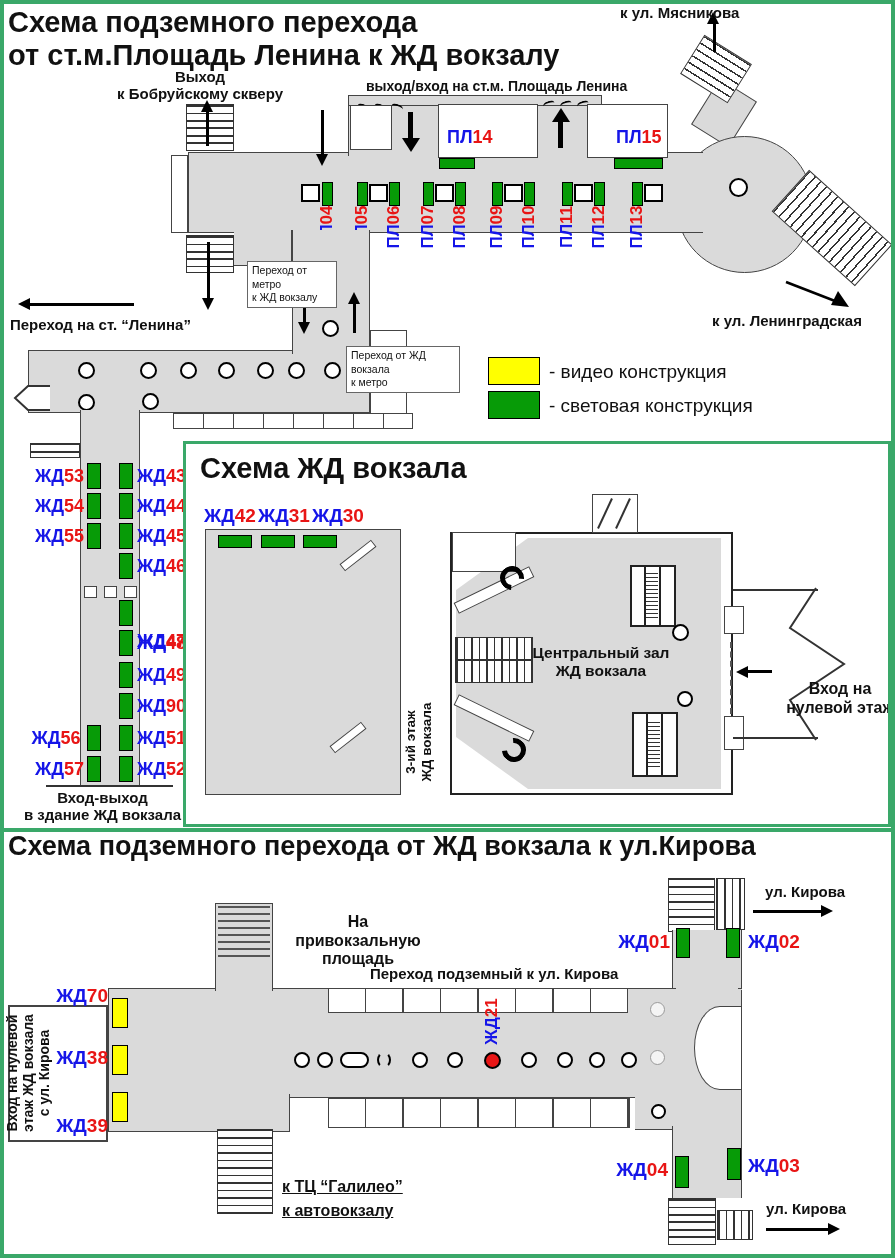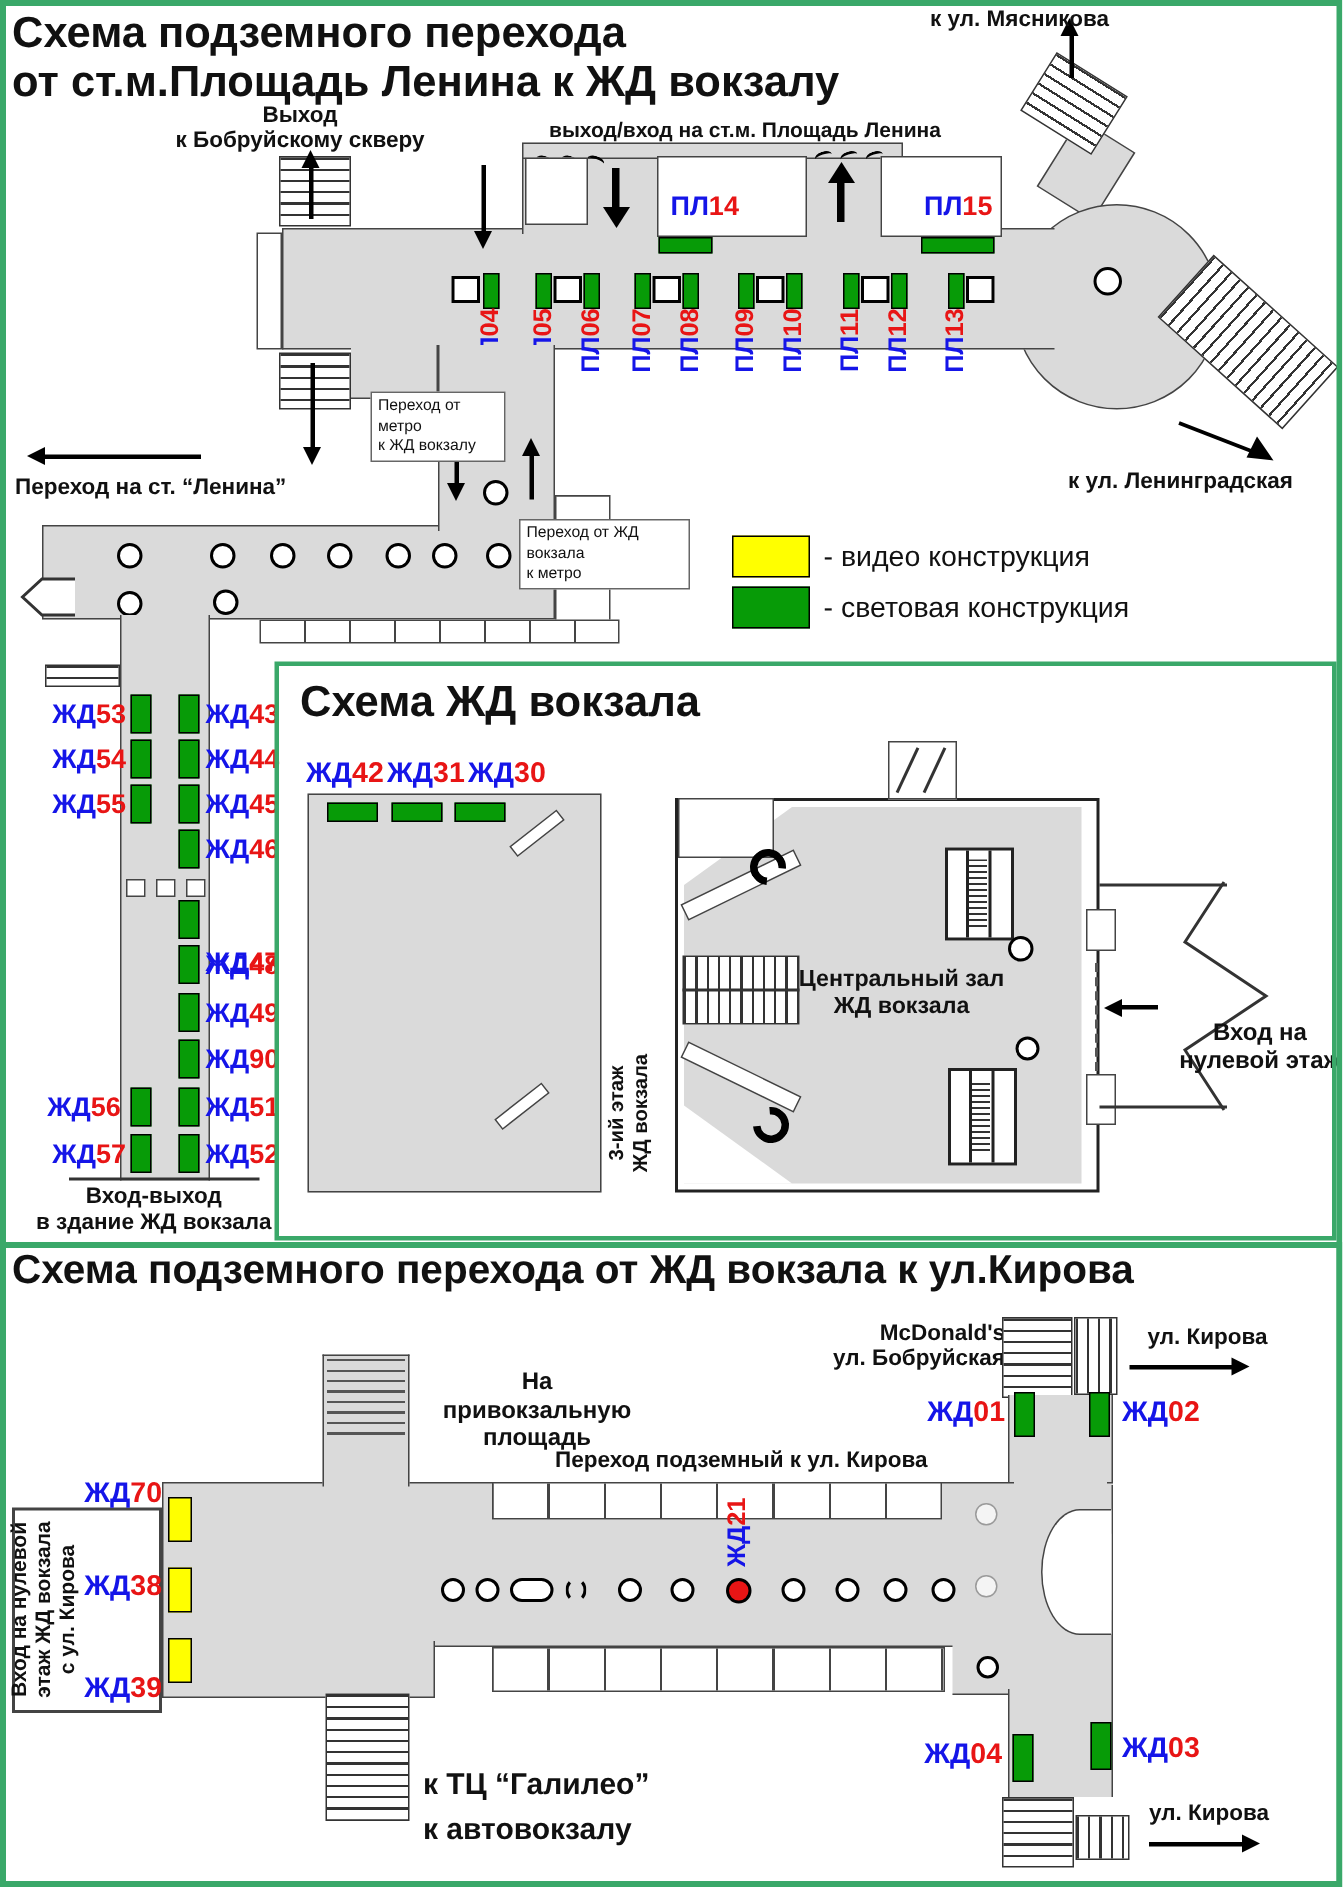--- a/index.html
+++ b/index.html
@@ -257,22 +257,20 @@
   <svg class="a" style="left:788px;top:586px;" width="62" height="156">
     <polyline points="28,2 2,42 56,78 2,114 28,154" fill="none" stroke="#333" stroke-width="2"></polyline>
   </svg>
   <div class="tl" style="left:736px;top:666px;"></div>
   <div class="sh" style="left:748px;top:670px;width:24px;height:2.5px;"></div>
   <div class="a lbl ml" style="left:786px;top:680px;width:108px;font-size:16px;">Вход на
 нулевой этаж</div>
 
   <div class="a mbox" style="left:0;top:828px;width:895px;height:430px;border-width:4px;"></div>
   <div class="a title" style="left:8px;top:831px;font-size:27px;">Схема подземного перехода от ЖД вокзала к ул.Кирова</div>
-  <div class="a lbl ml" style="left:540px;top:880px;width:130px;font-size:15px;text-align:right;">McDonald's
-ул. Бобруйская</div>
   <div class="a sth" style="left:668px;top:878px;width:47px;height:54px;"></div>
   <div class="a stv" style="left:716px;top:878px;width:29px;height:52px;"></div>
   <div class="a lbl" style="left:765px;top:883px;font-size:15px;">ул. Кирова</div>
   <div class="sh" style="left:753px;top:910px;width:70px;height:2.5px;"></div>
   <div class="tr" style="left:821px;top:905px;"></div>
 
   <div class="a fl" style="left:672px;top:930px;width:70px;height:62px;border-top:none;border-bottom:none;"></div>
   <div class="a fl" style="left:108px;top:988px;width:634px;height:110px;border-right:none;"></div>
   <div class="a fl" style="left:635px;top:990px;width:107px;height:140px;border-top:none;border-left:none;"></div>
   <div class="a g" style="left:676px;top:984px;width:62px;height:8px;"></div>
@@ -313,21 +311,21 @@
 этаж ЖД вокзала
 с ул. Кирова</div>
   <div class="a yb" style="left:112px;top:998px;width:16px;height:30px;"></div>
   <div class="a yb" style="left:112px;top:1045px;width:16px;height:30px;"></div>
   <div class="a yb" style="left:112px;top:1092px;width:16px;height:30px;"></div>
   <div class="a sig" style="left:52px;top:986px;width:56px;text-align:right;font-size:19px;"><span class="p">ЖД</span><span class="n">70</span></div>
   <div class="a sig" style="left:52px;top:1048px;width:56px;text-align:right;font-size:19px;"><span class="p">ЖД</span><span class="n">38</span></div>
   <div class="a sig" style="left:52px;top:1116px;width:56px;text-align:right;font-size:19px;"><span class="p">ЖД</span><span class="n">39</span></div>
 
   <div class="a sth" style="left:217px;top:1129px;width:56px;height:85px;"></div>
-  <div class="a lbl" style="left:282px;top:1175px;font-size:20px;white-space:pre-line;line-height:1.5;">к ТЦ “Галилео”
+  <div class="a lbl" style="left:282px;top:1175px;font-size:16px;white-space:pre-line;line-height:1.5;text-decoration:underline;">к ТЦ “Галилео”
 к автовокзалу</div>
 
   <div class="a gb" style="left:675px;top:1156px;width:14px;height:32px;"></div>
   <div class="a gb" style="left:727px;top:1148px;width:14px;height:32px;"></div>
   <div class="a sig" style="left:606px;top:1160px;width:62px;text-align:right;font-size:19px;"><span class="p">ЖД</span><span class="n">04</span></div>
   <div class="a sig" style="left:748px;top:1156px;font-size:19px;"><span class="p">ЖД</span><span class="n">03</span></div>
   <div class="a sth" style="left:668px;top:1198px;width:48px;height:47px;"></div>
   <div class="a stv" style="left:717px;top:1210px;width:36px;height:30px;"></div>
   <div class="a lbl" style="left:766px;top:1200px;font-size:15px;">ул. Кирова</div>
   <div class="sh" style="left:766px;top:1228px;width:64px;height:2.5px;"></div>

